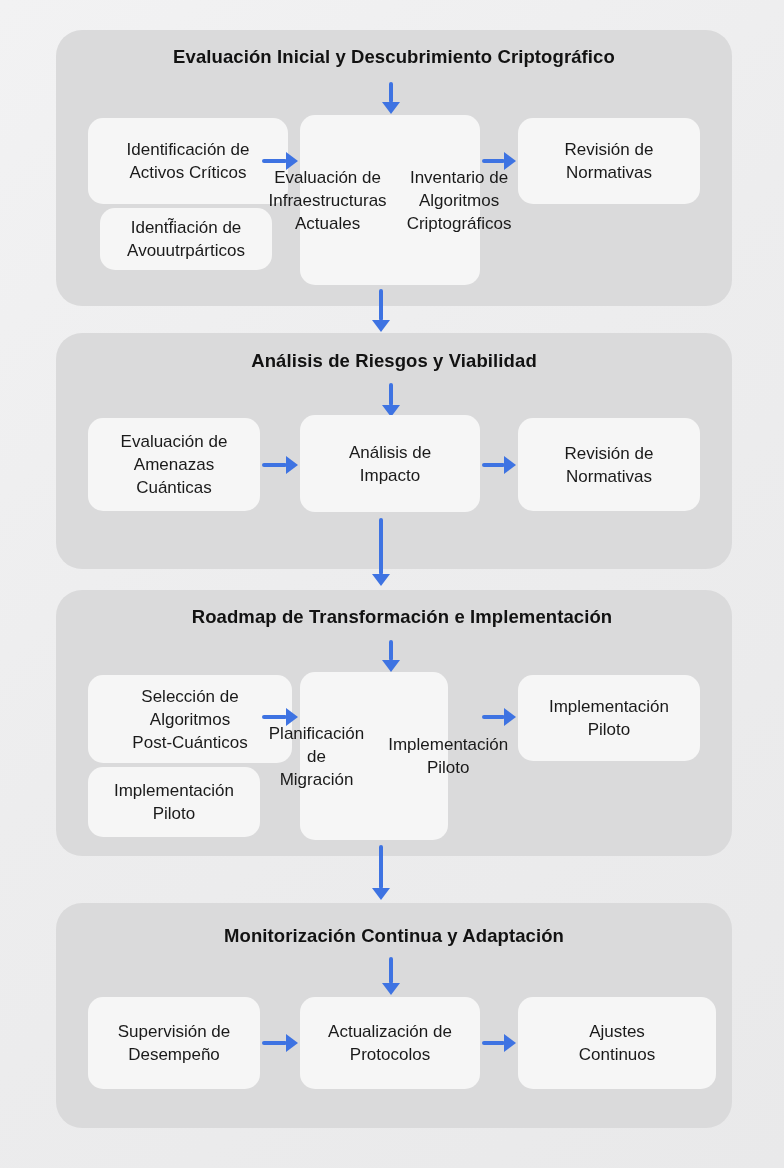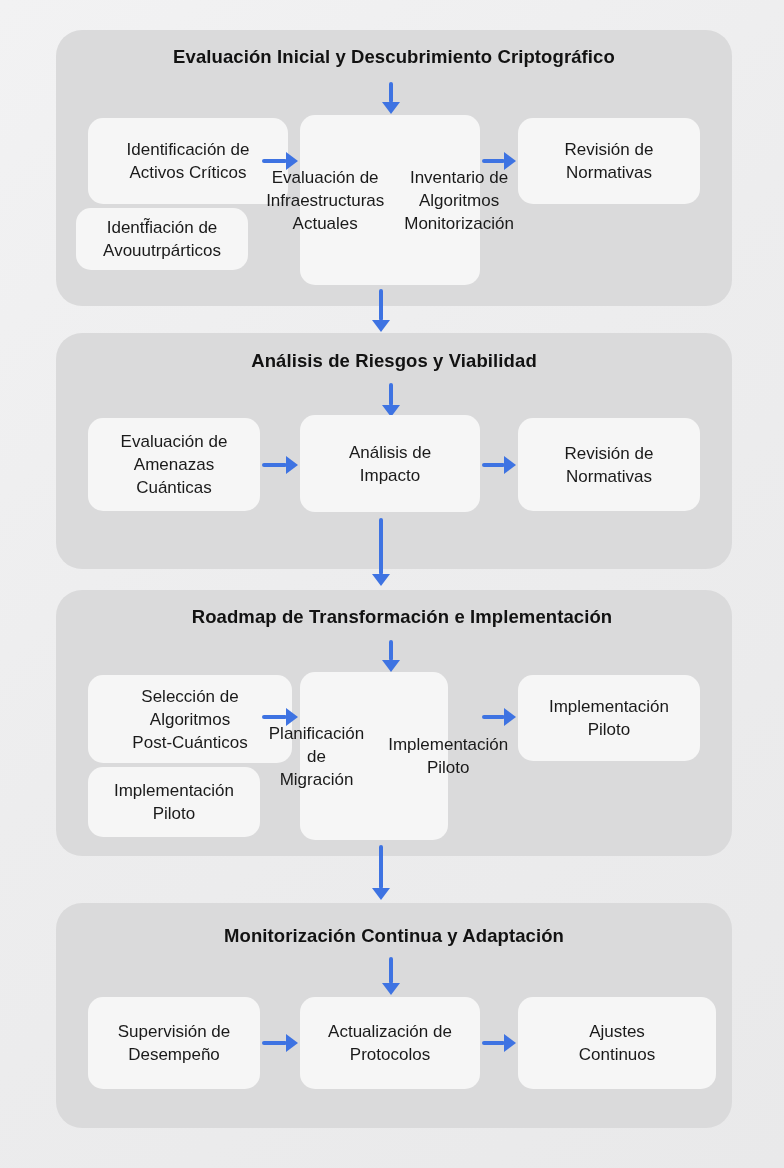--- a/index.html
+++ b/index.html
@@ -42,21 +42,21 @@
   .arrow-v .head{width:0;height:0;border-left:9px solid transparent;border-right:9px solid transparent;border-top:12px solid var(--arrow);margin-top:-1px;}
   .arrow-h{position:absolute;height:20px;display:flex;flex-direction:row;align-items:center;}
   .arrow-h .shaft{height:4.5px;flex:1 1 auto;background:var(--arrow);border-radius:3px;}
   .arrow-h .head{width:0;height:0;border-top:9px solid transparent;border-bottom:9px solid transparent;border-left:12px solid var(--arrow);margin-left:-1px;}
 
   
   .s1{top:30px;height:276px;}
   .s1 .sec-title{top:16px;}
   .s1 .a-title{left:325px;top:52px;height:32px;}
   .s1 .b-l1{left:32px;top:88px;width:200px;height:86px;}
-  .s1 .b-l2{left:20px;top:178px;width:172px;height:62px;}
+  .s1 .b-l2{left:44px;top:178px;width:172px;height:62px;}
   .s1 .b-c{left:244px;top:85px;width:180px;height:170px;}
   .s1 .b-r{left:462px;top:88px;width:182px;height:86px;}
   .s1 .a-h1{left:206px;top:121px;width:36px;}
   .s1 .a-h2{left:426px;top:121px;width:34px;}
 
   
   .s2{top:333px;height:236px;}
   .s2 .sec-title{top:17px;}
   .s2 .a-title{left:325px;top:50px;height:34px;}
   .s2 .b-l1{left:32px;top:85px;width:172px;height:93px;}
@@ -105,21 +105,21 @@
     <div class="box b-l1"><div>Identificación de
 Activos Críticos</div></div>
     <div class="box b-l2"><div>Identf̃iación de
 Avouutrpárticos</div></div>
     <div class="box b-c tall">
       <div>Evaluación de
 Infraestructuras
 Actuales</div>
       <div>Inventario de
 Algoritmos
-Monitorización</div>
+Criptográficos</div>
     </div>
     <div class="box b-r"><div>Revisión de
 Normativas</div></div>
     <div class="arrow-h a-h1">
         <div class="shaft"></div>
         <div class="head"></div>
       </div>
     <div class="arrow-h a-h2">
         <div class="shaft"></div>
         <div class="head"></div>

